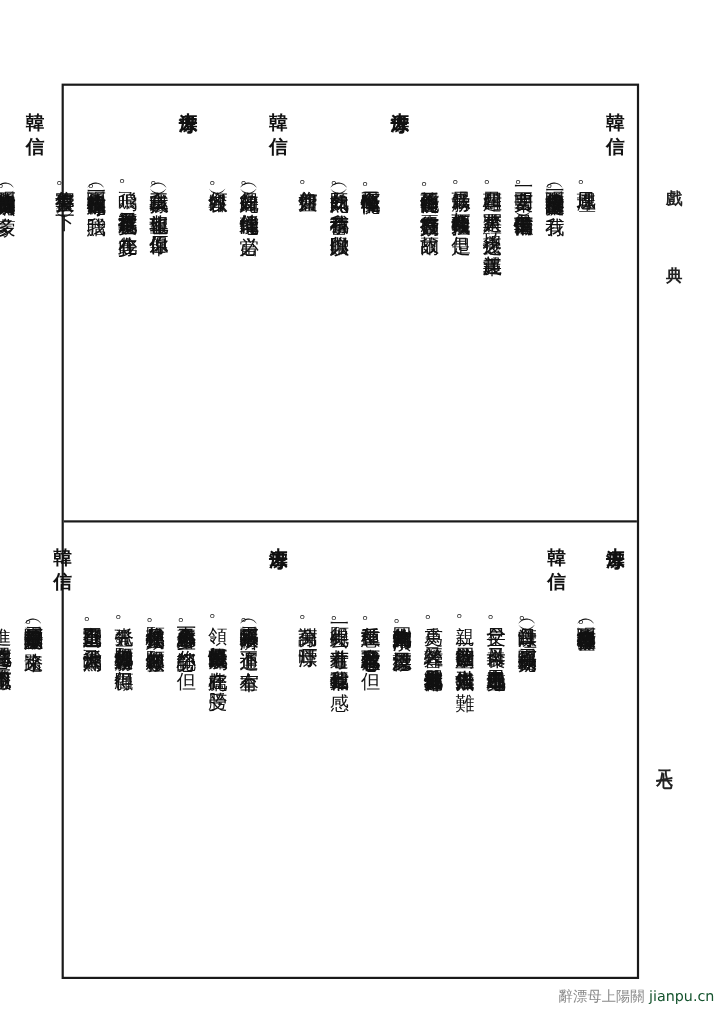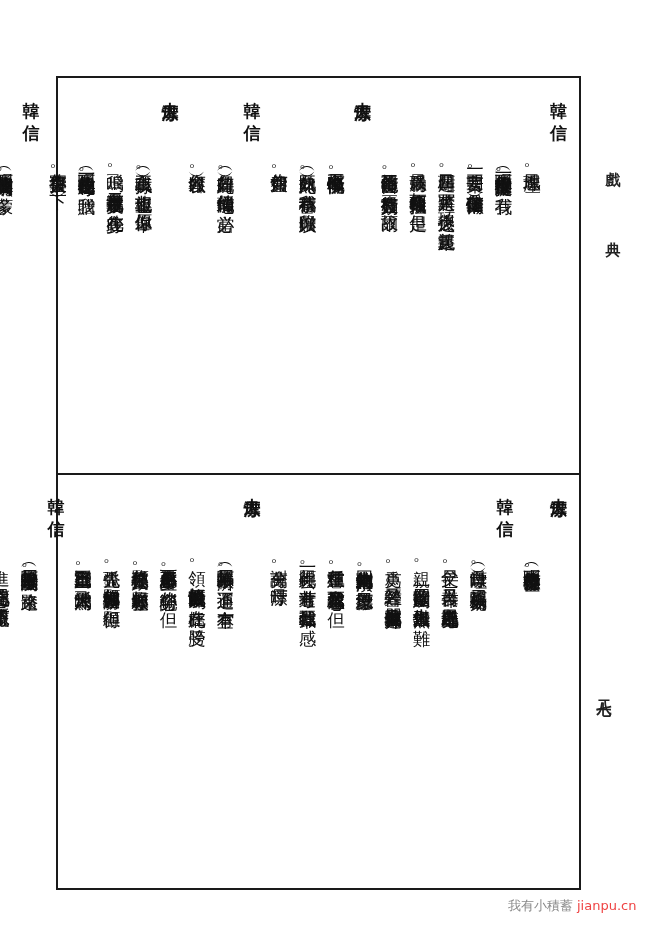--- a/index.html
+++ b/index.html
@@ -39,21 +39,21 @@
     font-family: "DejaVu Sans", "Liberation Sans", sans-serif;
   }
   .page-num {
     position: absolute; left: 594px; top: 690px; writing-mode: vertical-rl;
     font-size: 15px; font-weight: bold; letter-spacing: -1px; color: #222;
   }
   .watermark {
     position: absolute; left: 508px; top: 897px; font-size: 13px; color: #8a8a8a;
     font-family: "DejaVu Sans", "Liberation Sans", sans-serif;
   }
-  .watermark .domain { color: #ef4444; margin-left: 4px; }
+  .watermark .domain { color: #14532d; margin-left: 4px; }
 </style>
 </head>
 <body>
 
 <div class="frame">
 
   <div class="half upper">
     <div class="block">
       <div class="speaker spaced">韓信</div>
       <div class="lines" style="padding-top:0">
@@ -138,14 +138,14 @@
         <div class="line">進。這恩德記在心。不敢說報恩（下）</div>
       </div>
     </div>
   </div>
 </div>
 
 <div class="margin-title">戲典</div>
 <div class="page-num">七二八</div>
 
 <div class="watermark">
-  <span>我有小積蓄</span><span class="domain">jianpu.cn</span>
+  <span>辭漂母上陽關</span><span class="domain">jianpu.cn</span>
 </div>
 
 </body></html>

